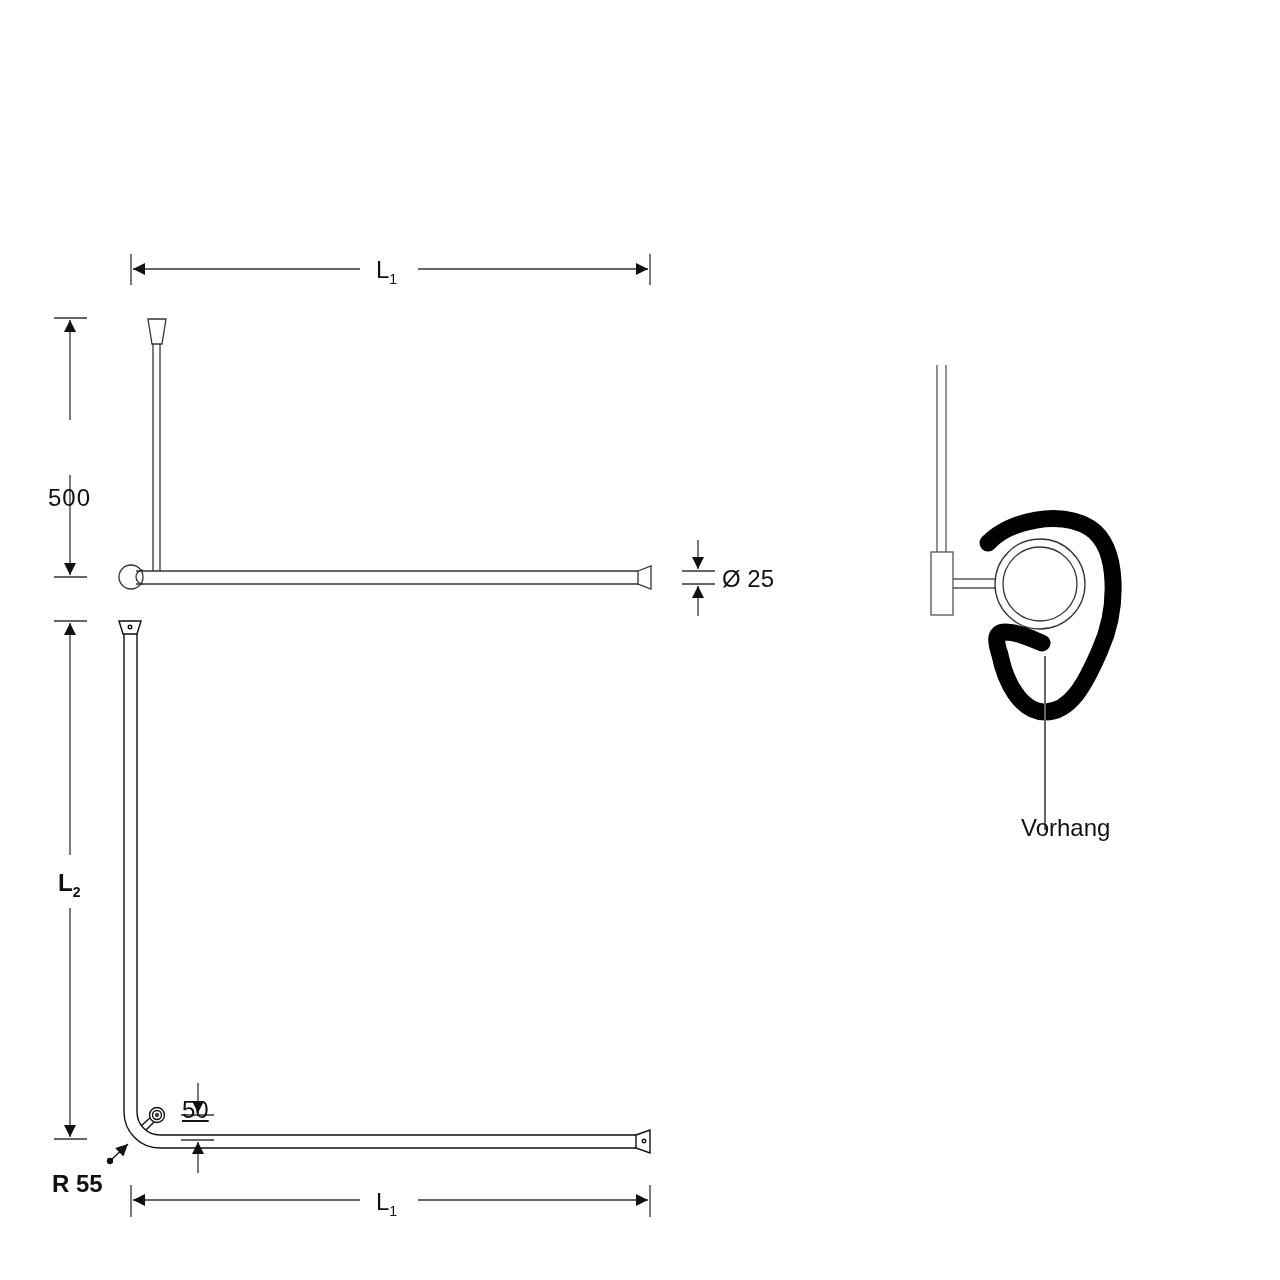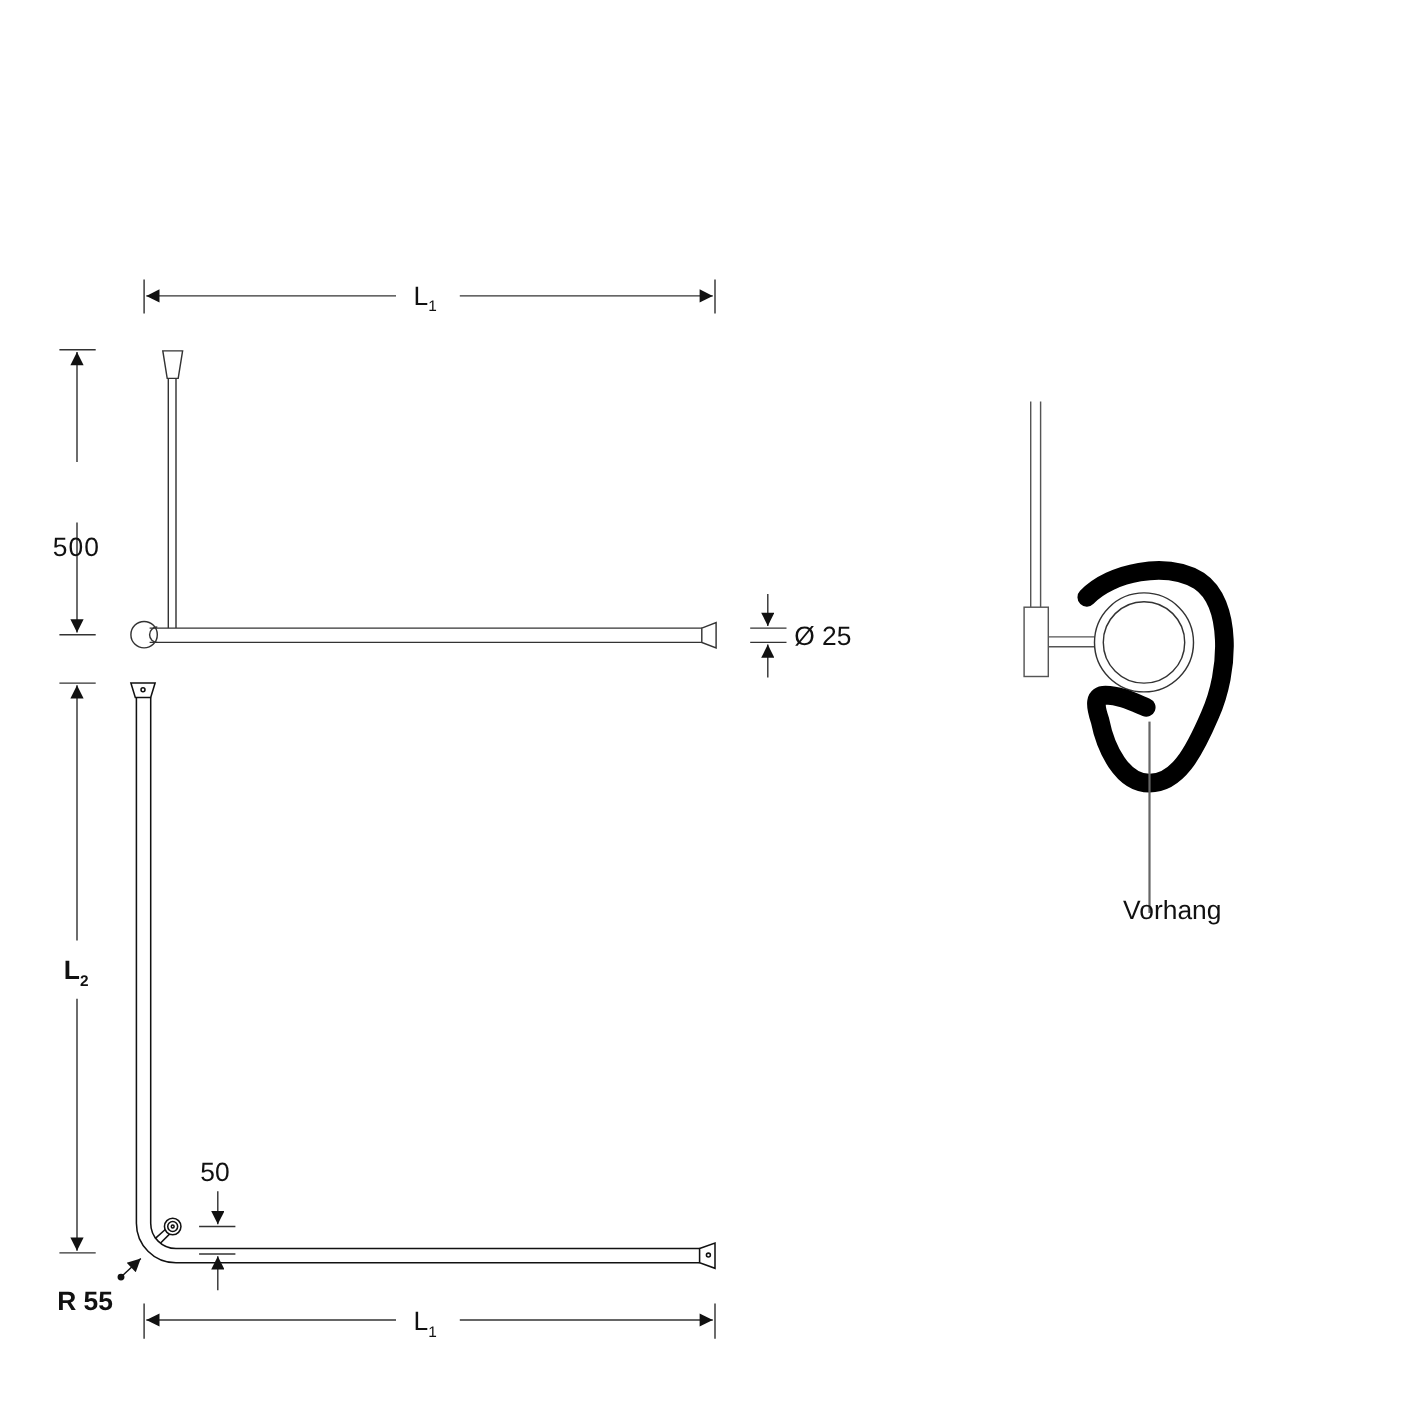--- a/index.html
+++ b/index.html
@@ -126,18 +126,18 @@
 </svg>
 
 <div class="lbl" style="left:376px; top:258px;">
   <span>L</span><sub>1</sub>
 </div>
 <div class="lbl" style="left:48px; top:438px; letter-spacing:1px;margin-top:48px;">500</div>
 <div class="lbl" style="left:722px; top:567px;">Ø 25</div>
 <div class="lbl" style="left:58px; top:871px;font-weight:bold;">
   <span>L</span><sub>2</sub>
 </div>
-<div class="lbl" style="left:182px; top:1055px;">50</div>
+<div class="lbl" style="left:182px; top:1098px;text-decoration:underline;">50</div>
 <div class="lbl" style="left:52px; top:1172px;font-weight:bold;">R 55</div>
 <div class="lbl" style="left:376px; top:1190px;">
   <span>L</span><sub>1</sub>
 </div>
 <div class="lbl" style="left:1021px; top:804px;margin-top:12px;">Vorhang</div>
 
 </body></html>

